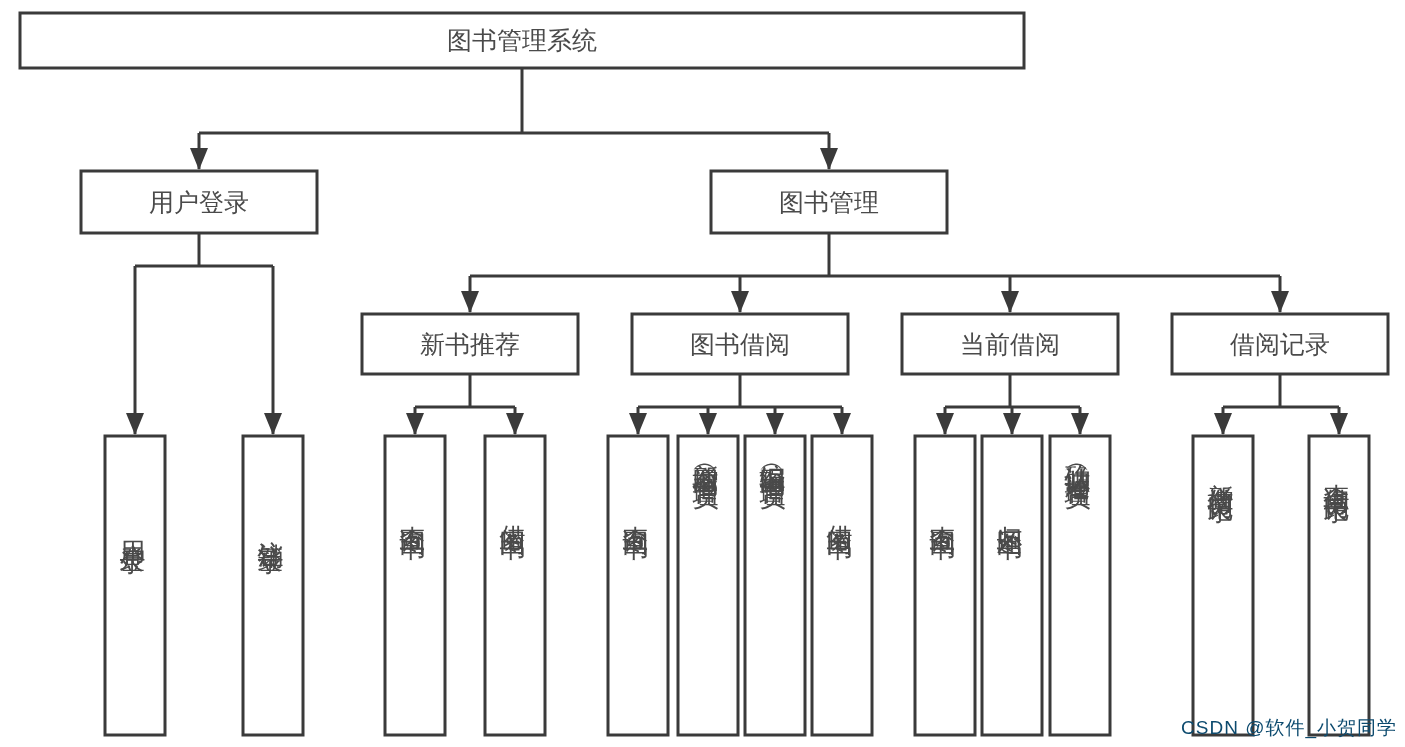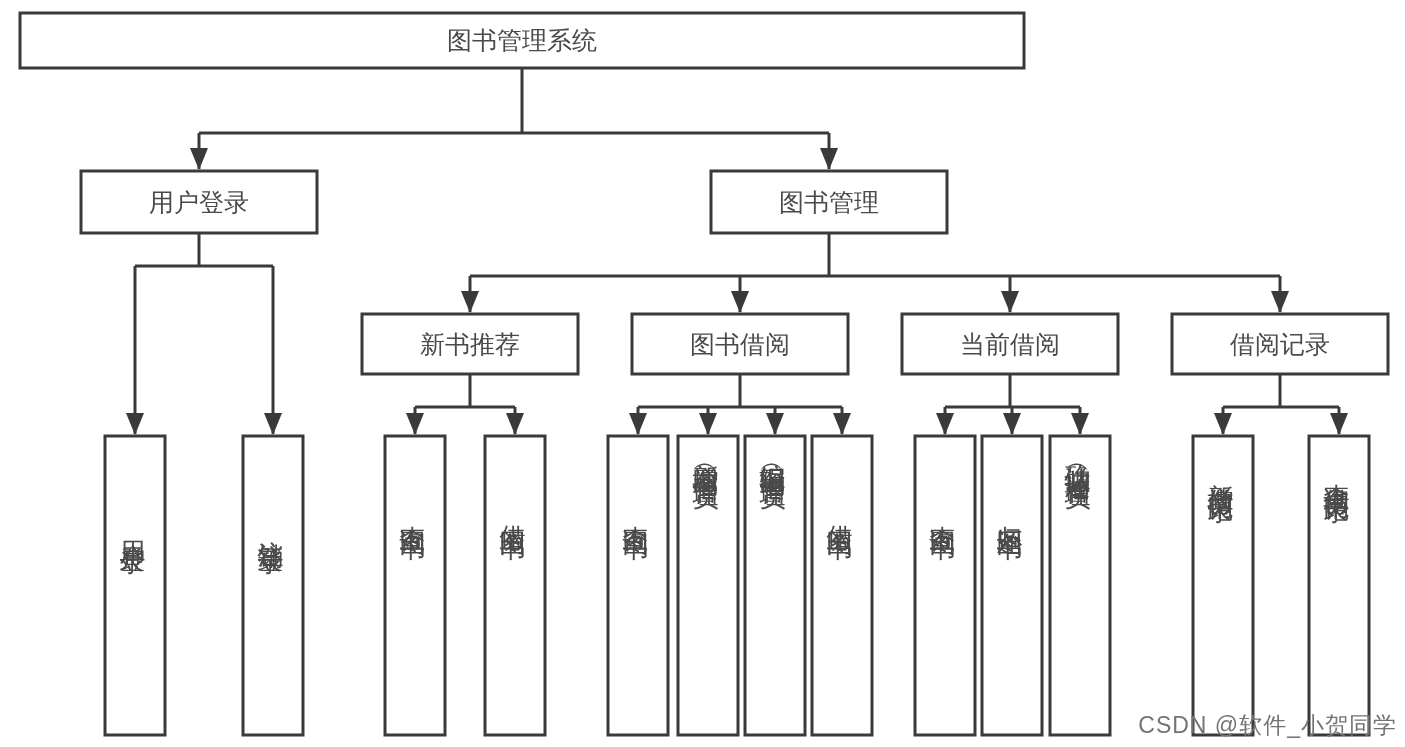--- a/index.html
+++ b/index.html
@@ -60,23 +60,23 @@
     line-height: 1.08;
     letter-spacing: 3px;
     white-space: nowrap;
     text-align: start;
     pointer-events: none;
   }
   .watermark {
     position: absolute;
     right: 8px;
     bottom: 6px;
-    color: #737373;
+    color: #0c4a6e;
     font-family: "Liberation Sans", "DejaVu Sans", sans-serif;
-    font-size: 23px;
+    font-size: 19px;
     letter-spacing: 1px;
     white-space: nowrap;
   }
 </style>
 </head>
 <body>
 
 <div id="diagram-root">
 
   <svg class="diagram-canvas" viewBox="0 0 1405 747">

